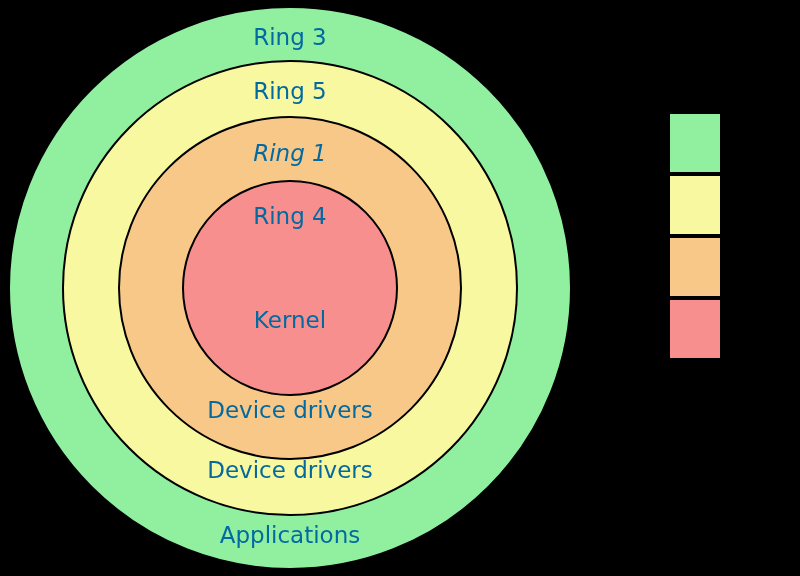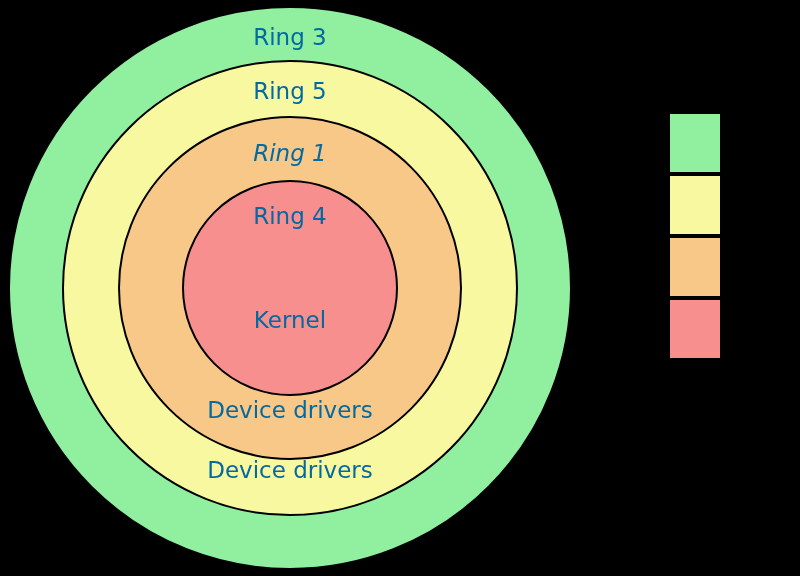--- a/index.html
+++ b/index.html
@@ -66,20 +66,21 @@
   <div class="circle c0" style="background-color: rgb(247, 143, 143);"></div>
 
   <div class="lbl lbl-ring3">Ring 3</div>
   <div class="lbl lbl-ring2">Ring 5</div>
   <div class="lbl lbl-ring1">Ring 1</div>
   <div class="lbl lbl-ring0">Ring 4</div>
 
   <div class="lbl lbl-kernel">Kernel</div>
   <div class="lbl lbl-cap1">Device drivers</div>
   <div class="lbl lbl-cap2">Device drivers</div>
+  <div class="lbl lbl-cap3">Applications</div>
 
   <div class="legend">
     <div class="swatch" style="background-color: rgb(144, 240, 160);"></div>
     <div class="swatch" style="background-color: rgb(248, 248, 160);"></div>
     <div class="swatch" style="background-color: rgb(248, 200, 136);"></div>
     <div class="swatch" style="background-color: rgb(247, 143, 143);"></div>
   </div>
 
 </div>
 

